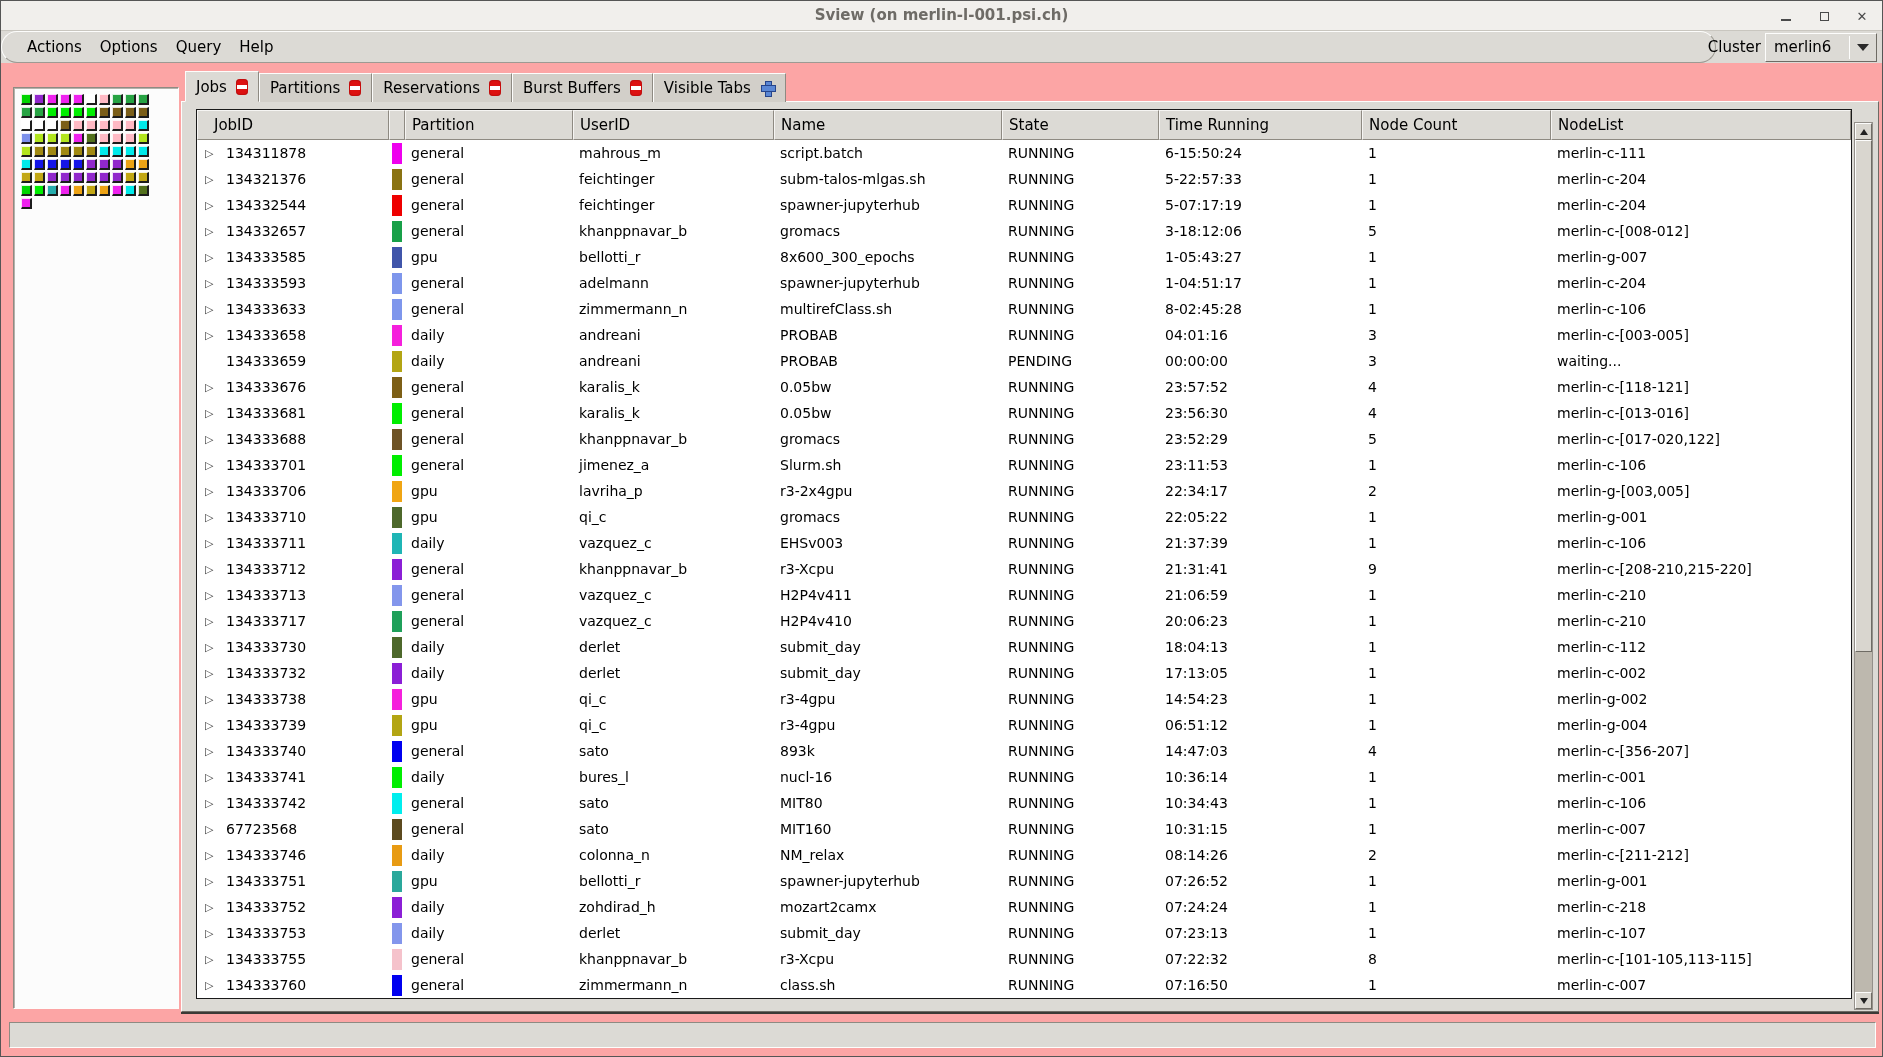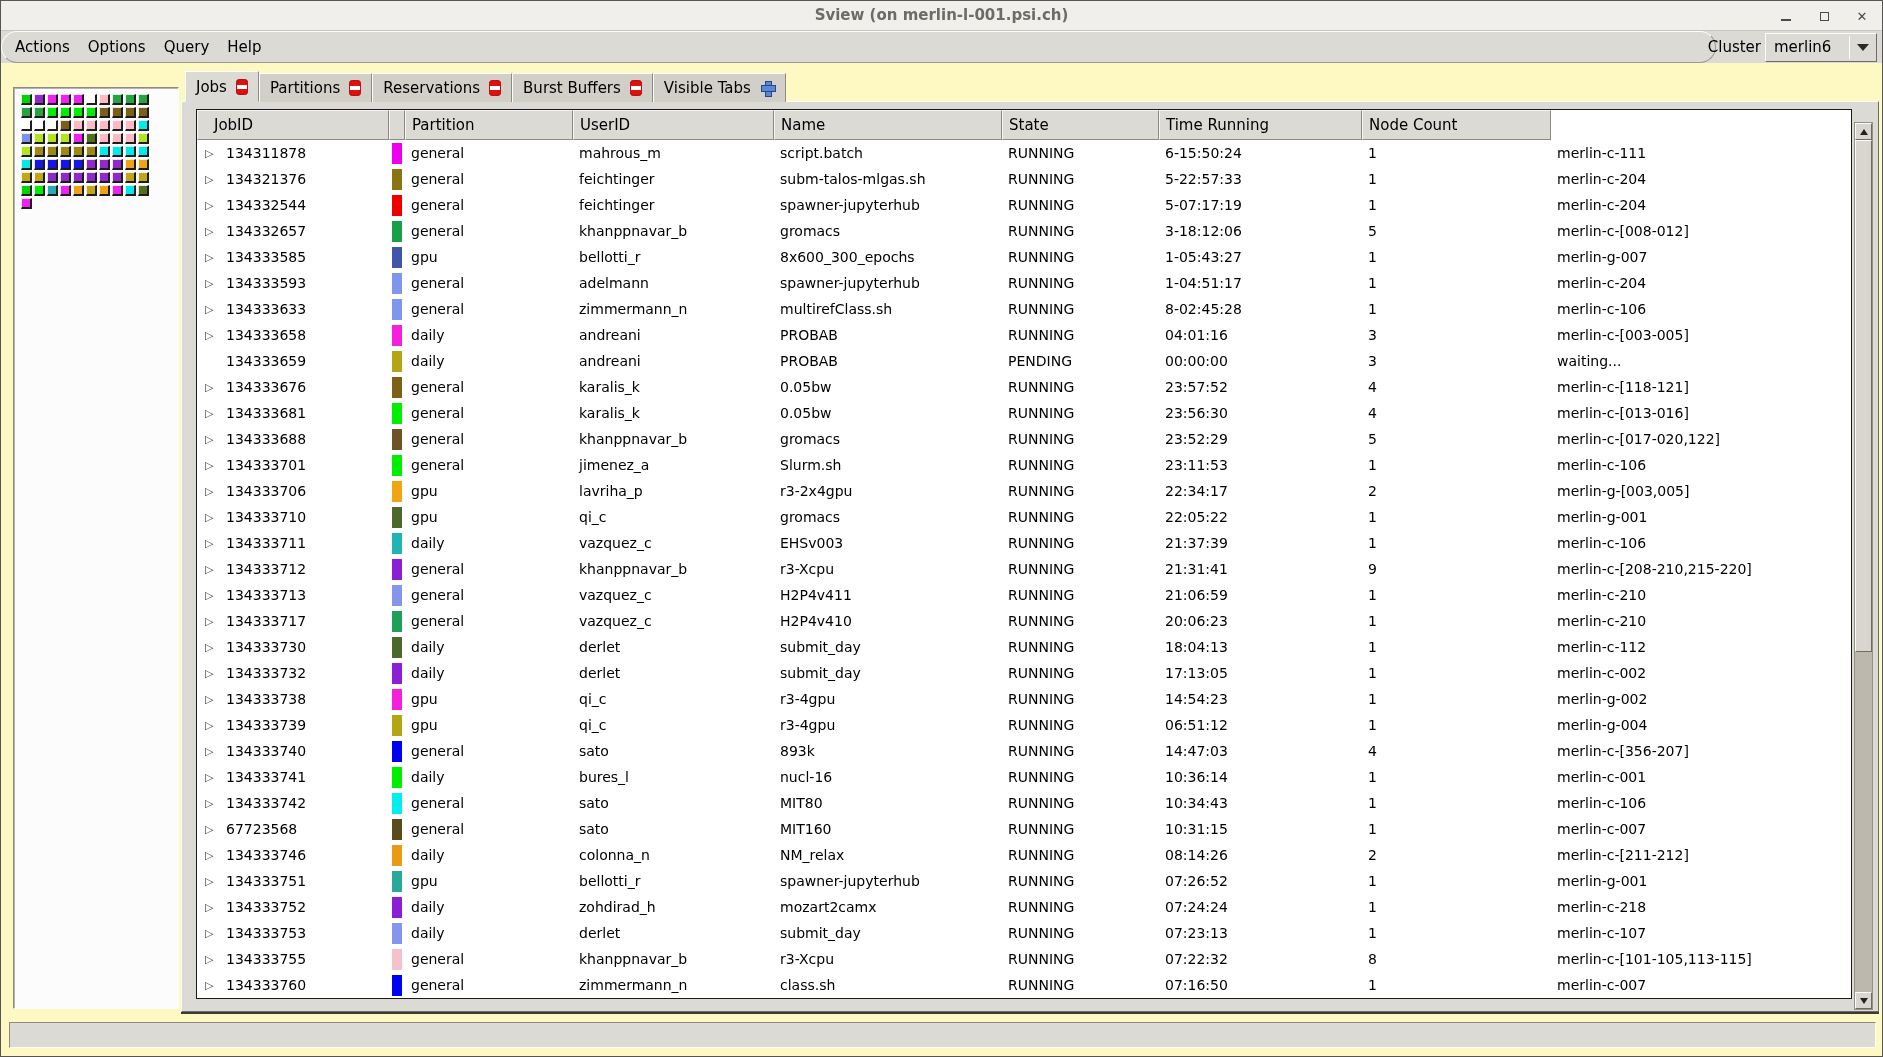--- a/index.html
+++ b/index.html
@@ -1,36 +1,36 @@
 <!DOCTYPE html>
 <html><head>
 <meta charset="utf-8">
 <style>
   html,body{margin:0;padding:0;background:#888;}
   *{box-sizing:border-box;}
   .window{
     position:relative;width:1883px;height:1057px;
-    background:#fef9c3;
+    background:#fca5a5;
     font-family:"DejaVu Sans","Liberation Sans",sans-serif;
     font-size:14px;color:#000;overflow:hidden;
     border:1px solid #555;
   }
   
   .titlebar{position:absolute;left:0;top:0;width:100%;height:30px;background:#f1efec;border-bottom:1px solid #c9c6bf;}
   .title-text{position:absolute;left:0;right:0;top:5px;text-align:center;font-weight:bold;color:#6e6b66;font-size:15px;}
   .win-controls{position:absolute;right:12px;top:0;height:30px;display:flex;align-items:center;gap:22px;color:#4a4a4a;}
   .win-btn{width:16px;height:16px;display:flex;align-items:center;justify-content:center;font-size:13px;cursor:default;}
   .win-btn.max{font-size:11px;border:0;}
   .maxglyph{width:9px;height:9px;border:1px solid #4a4a4a;}
   .minglyph{width:10px;height:0;border-bottom:2px solid #4a4a4a;margin-top:7px;}
   
   .menurow{position:absolute;left:0;top:30px;width:100%;height:32px;background:#dcdad5;}
   .menubar{position:absolute;left:0;top:0;width:1715px;height:32px;
     border-top:1px solid #fdfdfc;border-left:1px solid #fdfdfc;border-right:1px solid #9d9a93;border-bottom:1px solid #9d9a93;
-    display:flex;align-items:center;padding-left:4px;border-radius:16px;}
+    display:flex;align-items:center;padding-left:16px;border-radius:16px;}
   .menu-item{padding:4px 9px;font-size:15px;}
   .cluster-wrap{position:absolute;right:5px;top:0;height:32px;display:flex;align-items:center;}
   .cluster-label{font-size:15px;padding-right:4px;}
   .combo{width:112px;height:29px;background:#dcdad5;display:flex;align-items:center;
     border-top:1px solid #fdfdfc;border-left:1px solid #fdfdfc;border-right:1px solid #6e6b64;border-bottom:1px solid #6e6b64;}
   .combo-text{flex:1;padding-left:8px;font-size:15px;}
   .combo-sep{width:1px;height:23px;background:#9d9a93;border-right:1px solid #fdfdfc;}
   .combo-arrow{width:26px;display:flex;align-items:center;justify-content:center;}
   .arrow-down{width:0;height:0;border-left:6px solid transparent;border-right:6px solid transparent;border-top:7px solid #2a2a2a;}
   
@@ -234,20 +234,21 @@
   <div class="table-frame">
     <div class="thead">
         <div class="hcell first">JobID</div>
         <div class="hcell"></div>
         <div class="hcell">Partition</div>
         <div class="hcell">UserID</div>
         <div class="hcell">Name</div>
         <div class="hcell">State</div>
         <div class="hcell">Time Running</div>
         <div class="hcell">Node Count</div>
+        <div class="hcell">NodeList</div>
       </div>
     <div class="tbody">
         <div class="trow">
           <div class="tcell cell-jobid">
             <div class="expander">▷</div>
             <div>134311878</div>
           </div>
           <div class="chipcell">
             <div class="chip" style="background: rgb(238, 0, 238);"></div>
           </div>

